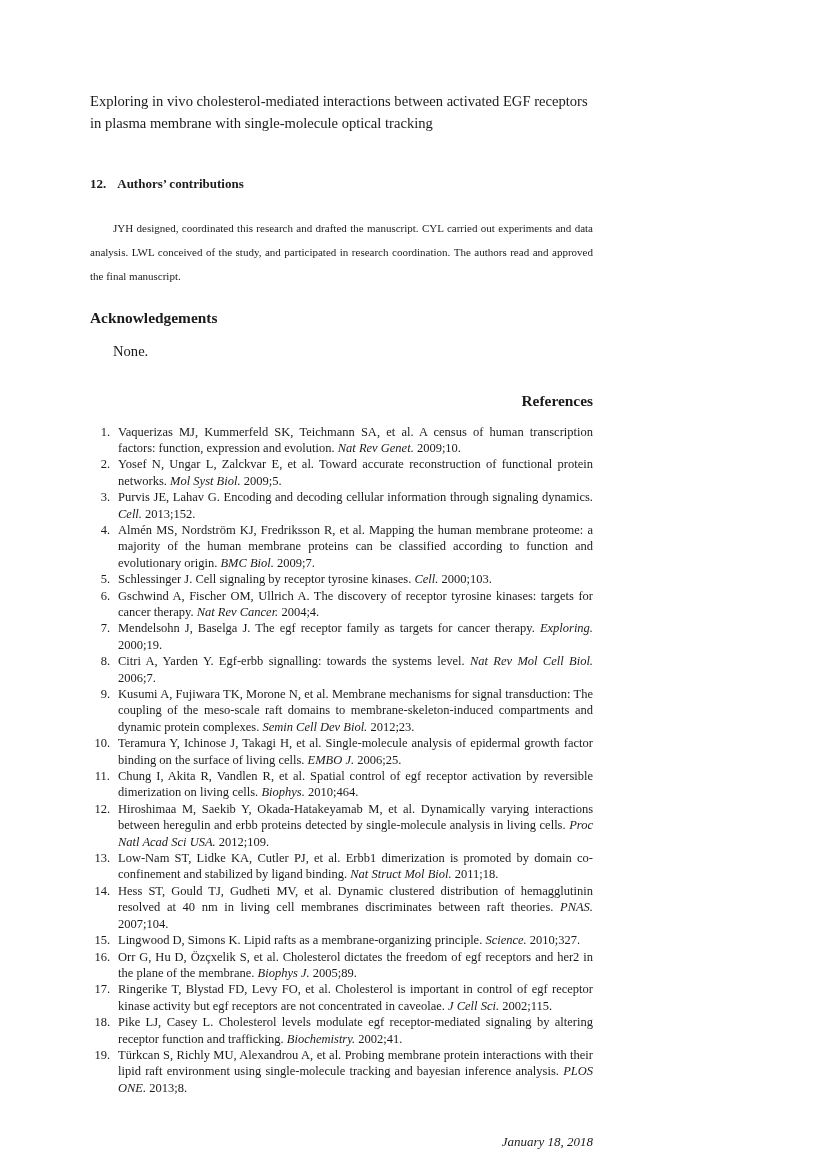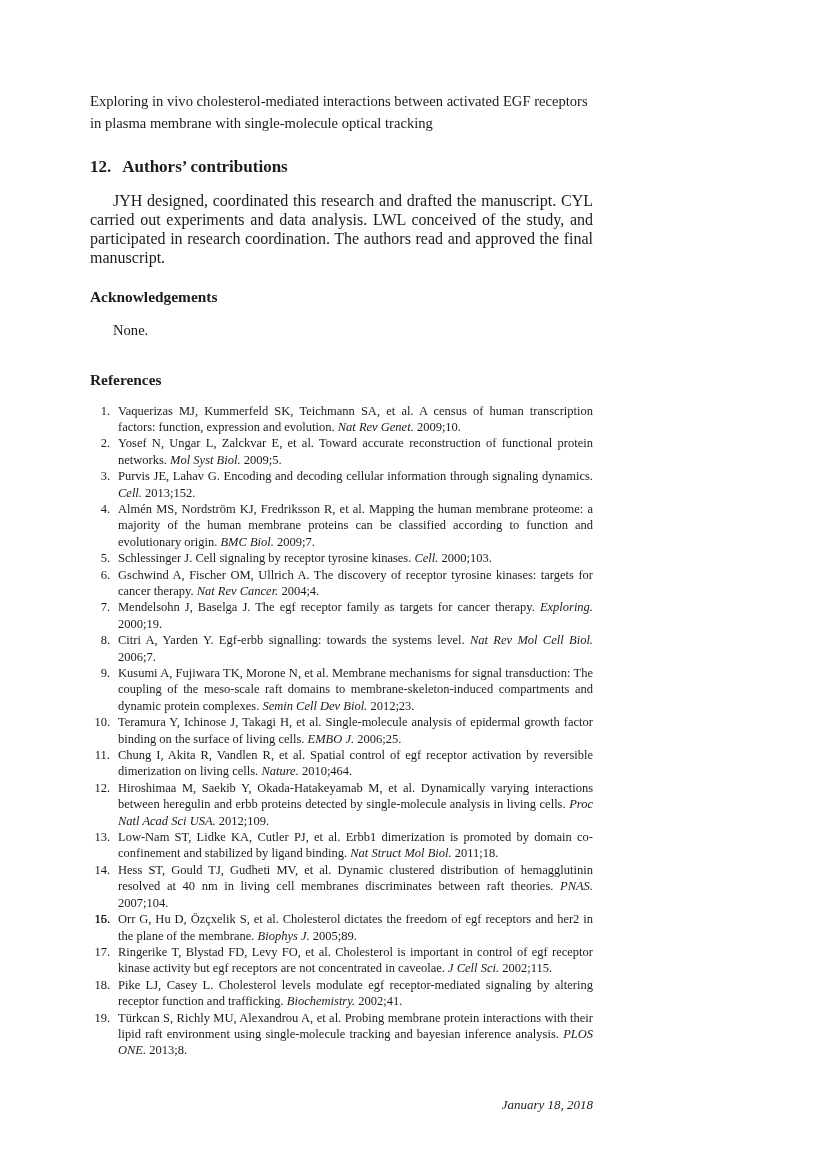--- a/index.html
+++ b/index.html
@@ -19,52 +19,53 @@
     width: 683px;
     height: 1170px;
     padding: 90px 90px 16px 90px;
   }
   .title {
     font-size: 14.6px;
     line-height: 22px;
     text-align: left;
   }
   .section-heading {
-    margin-top: 23px;
-    font-size: 17px;
+    margin-top: 40px;
+    font-size: 13px;
     font-weight: bold;
     line-height: 20px;
   }
   .section-heading .sec-num {
     margin-right: 11px;
   }
   .body-para {
-    margin-top: 14px;
-    font-size: 16px;
-    line-height: 19px;
+    margin-top: 22px;
+    font-size: 11px;
+    line-height: 24px;
     text-align: justify;
     text-indent: 23px;
   }
   .ack-heading {
     margin-top: 20px;
     font-size: 15.4px;
     font-weight: bold;
     line-height: 20px;
   }
   .ack-body {
     margin-top: 13px;
     font-size: 14.6px;
     line-height: 20.5px;
     text-indent: 23px;
   }
   .refs-heading {
     margin-top: 29px;
     font-size: 15.4px;
     font-weight: bold;
     line-height: 20px;
+    text-align: right;
   }
   .refs-list {
     margin-top: 13px;
   }
   .ref {
     position: relative;
     padding-left: 28px;
     font-size: 12.5px;
     line-height: 16.4px;
     text-align: justify;
@@ -107,25 +108,25 @@
       <div class="ref"><span class="num">1.</span><span>Vaquerizas MJ, Kummerfeld SK, Teichmann SA, et al. A census of human transcription factors: function, expression and evolution. <i>Nat Rev Genet.</i> 2009;10.</span></div>
       <div class="ref"><span class="num">2.</span><span>Yosef N, Ungar L, Zalckvar E, et al. Toward accurate reconstruction of functional protein networks. <i>Mol Syst Biol.</i> 2009;5.</span></div>
       <div class="ref"><span class="num">3.</span><span>Purvis JE, Lahav G. Encoding and decoding cellular information through signaling dynamics. <i>Cell.</i> 2013;152.</span></div>
       <div class="ref"><span class="num">4.</span><span>Almén MS, Nordström KJ, Fredriksson R, et al. Mapping the human membrane proteome: a majority of the human membrane proteins can be classified according to function and evolutionary origin. <i>BMC Biol.</i> 2009;7.</span></div>
       <div class="ref"><span class="num">5.</span><span>Schlessinger J. Cell signaling by receptor tyrosine kinases. <i>Cell.</i> 2000;103.</span></div>
       <div class="ref"><span class="num">6.</span><span>Gschwind A, Fischer OM, Ullrich A. The discovery of receptor tyrosine kinases: targets for cancer therapy. <i>Nat Rev Cancer.</i> 2004;4.</span></div>
       <div class="ref"><span class="num">7.</span><span>Mendelsohn J, Baselga J. The egf receptor family as targets for cancer therapy. <i>Exploring.</i> 2000;19.</span></div>
       <div class="ref"><span class="num">8.</span><span>Citri A, Yarden Y. Egf-erbb signalling: towards the systems level. <i>Nat Rev Mol Cell Biol.</i> 2006;7.</span></div>
       <div class="ref"><span class="num">9.</span><span>Kusumi A, Fujiwara TK, Morone N, et al. Membrane mechanisms for signal transduction: The coupling of the meso-scale raft domains to membrane-skeleton-induced compartments and dynamic protein complexes. <i>Semin Cell Dev Biol.</i> 2012;23.</span></div>
       <div class="ref"><span class="num">10.</span><span>Teramura Y, Ichinose J, Takagi H, et al. Single-molecule analysis of epidermal growth factor binding on the surface of living cells. <i>EMBO J.</i> 2006;25.</span></div>
-      <div class="ref"><span class="num">11.</span><span>Chung I, Akita R, Vandlen R, et al. Spatial control of egf receptor activation by reversible dimerization on living cells. <i>Nature.</i> 2010;464.</span></div>
+      <div class="ref"><span class="num">11.</span><span>Chung I, Akita R, Vandlen R, et al. Spatial control of egf receptor activation by reversible dimerization on living cells. <i>Biophys.</i> 2010;464.</span></div>
       <div class="ref"><span class="num">12.</span><span>Hiroshimaa M, Saekib Y, Okada-Hatakeyamab M, et al. Dynamically varying interactions between heregulin and erbb proteins detected by single-molecule analysis in living cells. <i>Proc Natl Acad Sci USA.</i> 2012;109.</span></div>
       <div class="ref"><span class="num">13.</span><span>Low-Nam ST, Lidke KA, Cutler PJ, et al. Erbb1 dimerization is promoted by domain co-confinement and stabilized by ligand binding. <i>Nat Struct Mol Biol.</i> 2011;18.</span></div>
       <div class="ref"><span class="num">14.</span><span>Hess ST, Gould TJ, Gudheti MV, et al. Dynamic clustered distribution of hemagglutinin resolved at 40 nm in living cell membranes discriminates between raft theories. <i>PNAS.</i> 2007;104.</span></div>
-      <div class="ref"><span class="num">15.</span></div>
+      <div class="ref"><span class="num">15.</span><span>Lingwood D, Simons K. Lipid rafts as a membrane-organizing principle. <i>Science.</i> 2010;327.</span></div>
       <div class="ref"><span class="num">16.</span><span>Orr G, Hu D, Özçxelik S, et al. Cholesterol dictates the freedom of egf receptors and her2 in the plane of the membrane. <i>Biophys J.</i> 2005;89.</span></div>
       <div class="ref"><span class="num">17.</span><span>Ringerike T, Blystad FD, Levy FO, et al. Cholesterol is important in control of egf receptor kinase activity but egf receptors are not concentrated in caveolae. <i>J Cell Sci.</i> 2002;115.</span></div>
       <div class="ref"><span class="num">18.</span><span>Pike LJ, Casey L. Cholesterol levels modulate egf receptor-mediated signaling by altering receptor function and trafficking. <i>Biochemistry.</i> 2002;41.</span></div>
       <div class="ref"><span class="num">19.</span><span>Türkcan S, Richly MU, Alexandrou A, et al. Probing membrane protein interactions with their lipid raft environment using single-molecule tracking and bayesian inference analysis. <i>PLOS ONE.</i> 2013;8.</span></div>
     </div>
 
   <div class="footer-date">January 18, 2018</div>
 
 </div>
 

